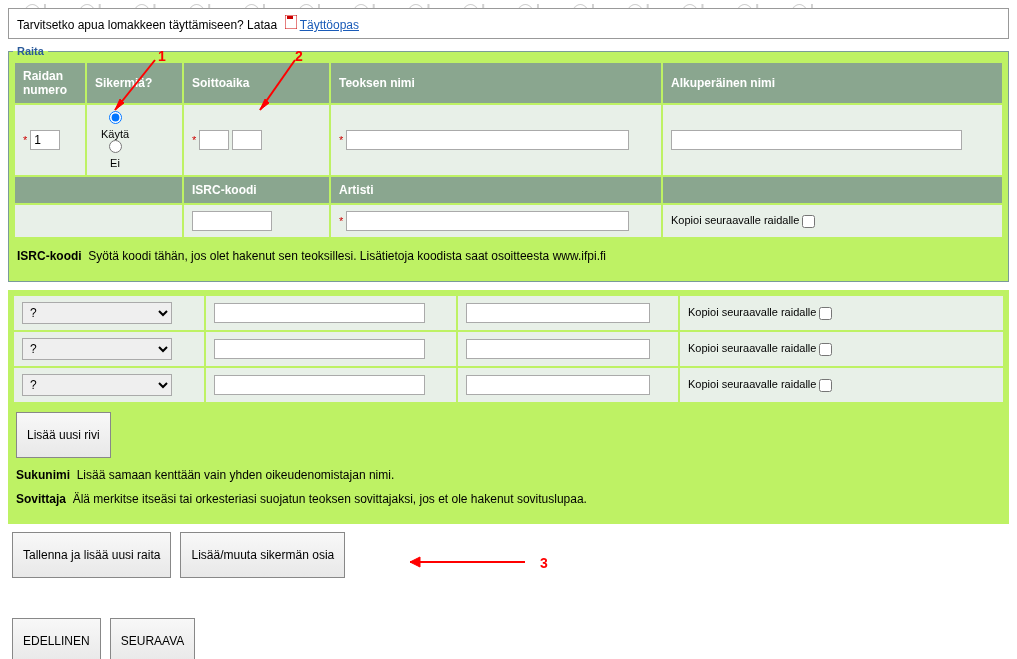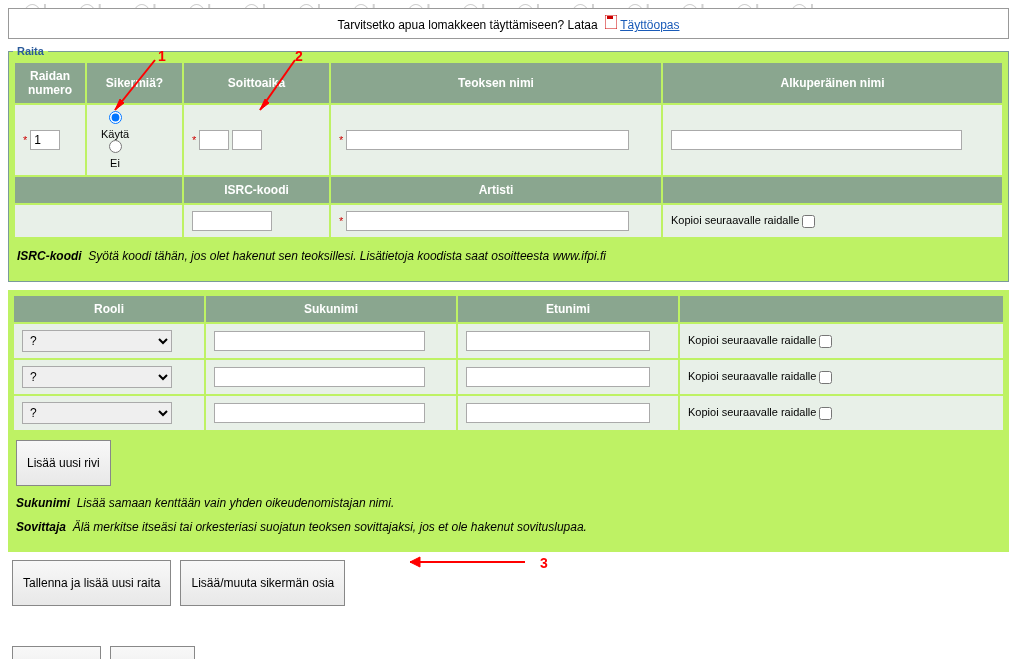--- a/index.html
+++ b/index.html
@@ -26,21 +26,20 @@
   }
   
   .help-box {
     border: 1px solid #999;
     padding: 6px 8px;
     background: #fff;
     font-size: 12px;
     position: relative;
     z-index: 1;
     margin-bottom: 6px;
-    text-align: center;
   }
   .help-box a { color: #1a5bb8; text-decoration: underline; }
   .pdf-icon { color: #c00; margin-left: 4px; }
   
   fieldset.raita {
     border: 1px solid #7a9a9a;
     padding: 4px;
     background: #bef264;
     margin-bottom: 8px;
   }
@@ -54,21 +53,21 @@
   table.form-table {
     width: 100%;
     border-collapse: separate;
     border-spacing: 2px;
     table-layout: fixed;
   }
   table.form-table th {
     background: #8aa68f;
     color: #fff;
     font-weight: bold;
-    text-align: center;
+    text-align: left;
     padding: 6px 8px;
     font-size: 12px;
   }
   table.form-table td {
     background: #e8f0e8;
     padding: 6px 8px;
     vertical-align: middle;
   }
   table.form-table td.req-cell { white-space: nowrap; }
   .req { color: #c00; margin-right: 3px; }
@@ -84,21 +83,21 @@
   .inp-med  { width: 90%; }
   select    { width: 150px; }
   input[type=checkbox] { vertical-align: middle; }
   
   .radio-wrap { text-align: center; display:inline-block; width:40px;}
   .radio-wrap span { display:block; font-size:11px; margin-top:2px; }
   
   .copy-cell { background:#e8f0e8; font-size:11px; white-space:nowrap;}
   
   .info-block { padding: 10px 4px 4px 4px; font-size: 12px; }
-  .info-block p { margin-bottom: 10px; font-style: italic; }
+  .info-block p { margin-bottom: 10px; }
   .info-block b { font-weight: bold; }
   
   .btn {
     border: 1px solid #888;
     background: linear-gradient(#f8f8f8,#e8e8e8);
     padding: 15px 10px;
     font-size: 12px;
     font-family: inherit;
     cursor: pointer;
     margin-right: 6px;
@@ -177,26 +176,20 @@
 
 <fieldset class="raita" style="border:none; padding:4px;">
   <table class="form-table">
     <colgroup>
         <col style="width:190px">
         <col style="width:250px">
         <col style="width:220px">
         <col>
       </colgroup>
     <tbody>
-        <tr>
-      <th>Rooli</th>
-      <th>Sukunimi</th>
-      <th>Etunimi</th>
-      <th></th>
-    </tr>
     <tr>
       <td><select><option>?</option></select></td>
       <td><input type="text" class="inp-med" style=""></td>
       <td><input type="text" class="inp-med" style=""></td>
       <td class="copy-cell"><span>Kopioi seuraavalle raidalle</span> <input type="checkbox" style=""></td>
     </tr>
     <tr>
       <td><select><option>?</option></select></td>
       <td><input type="text" class="inp-med" style=""></td>
       <td><input type="text" class="inp-med" style=""></td>

